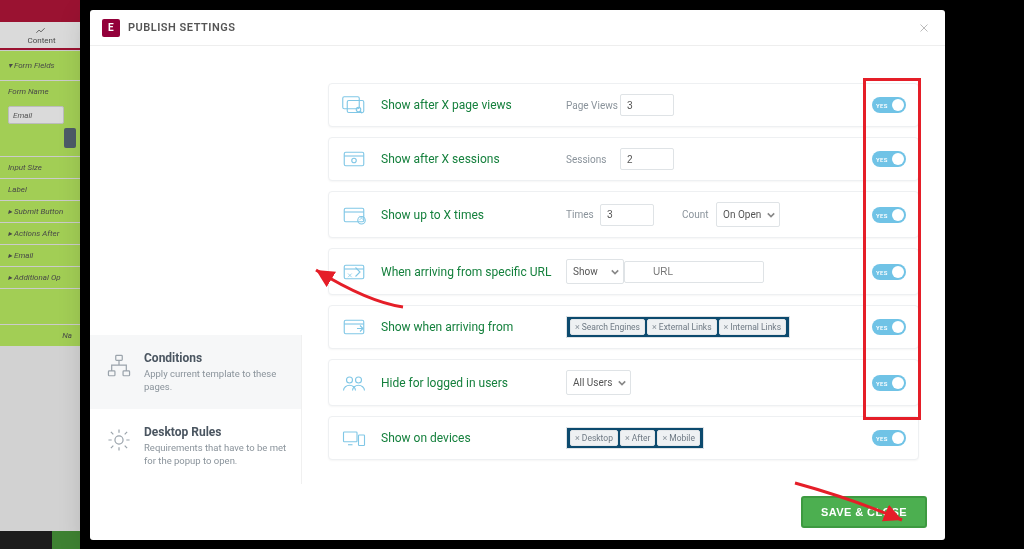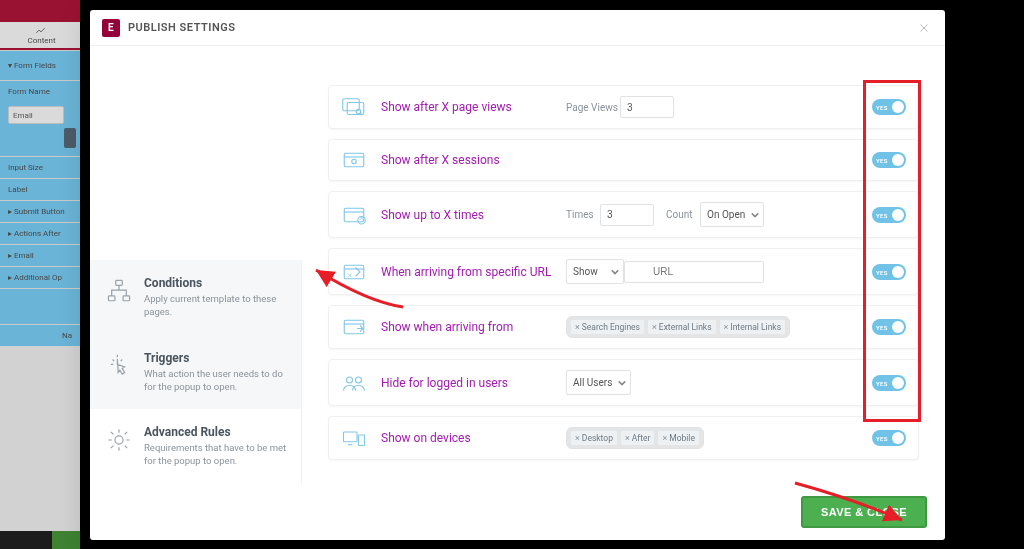--- a/index.html
+++ b/index.html
@@ -9,21 +9,21 @@
   }
   .bg-topbar{
     height:22px; background:#b5173a; width:80px;
   }
   .bg-tab{
     height:28px; width:80px; background:#fff; border-bottom:2px solid #b5173a; display:flex; align-items:center; justify-content:center;flex-direction:column;
   }
   .bg-tab svg{ width:11px; height:11px; stroke:#666; fill:none; stroke-width:2;}
   .bg-tab span{ font-size:8px; color:#555; margin-left:3px;}
   .bg-side{
-    background:#7dd3fc; width:80px; font-size:8px; color:#555;
+    background:#bef264; width:80px; font-size:8px; color:#555;font-style:italic;
   }
   .bg-row{ padding:6px 8px; border-top:1px solid #eee;}
   .bg-row.h{ padding:10px 8px; }
   .bg-input{ margin:4px 8px; height:18px; background:#fff; border:1px solid #ddd; border-radius:2px; font-size:8px; color:#666; padding:2px 4px; display:flex; align-items:center; width:56px;}
   .bg-field{ margin:4px 6px 8px 6px; height:20px; background:#5b6b7b; border-radius:2px; width:12px; margin-left:64px;}
   .bg-bottom{ position:absolute; bottom:0; left:0; width:80px; height:18px; background:#222;}
   .bg-bottom .seg{position:absolute; height:18px; background:#4a9a3b; left:52px; width:28px;}
 
   
   .overlay{ position:absolute; inset:0; background:rgba(0,0,0,0.05);}
@@ -58,36 +58,36 @@
     flex:1; padding:20px 26px 24px 26px; position:relative;
   }
   .rules{ display:flex; flex-direction:column; gap:10px; }
   .rule{
     background:#fff; border:1px solid #eef0f2; border-radius:4px;
     box-shadow:0 1px 2px rgba(0,0,0,.04);
     display:flex; align-items:center; padding:10px 12px; min-height:40px;
   }
   .rule-icon{ width:26px; height:20px; margin-right:14px; display:flex; align-items:center; justify-content:center; position:relative;}
   .rule-icon svg{ width:24px; height:20px; stroke:#80c7e6; fill:none; stroke-width:1.5;}
-  .rule-label{ font-size:12px; color:#a21caf; width:185px;}
+  .rule-label{ font-size:12px; color:#15803d; width:185px;}
   .rule-controls{ display:flex; align-items:center; flex:1;}
   .ctl-label{ font-size:10px; color:#8a939b; min-width:54px;}
   .ctl-input{
     height:22px; width:54px; border:1px solid #dfe3e6; border-radius:2px; font-size:10px;
     padding:0 6px; color:#555; background:#fff;
   }
   .ctl-input.wide{ width:140px;padding-left:28px; }
   .ctl-select{
     height:25px; border:1px solid #dfe3e6; border-radius:2px; font-size:10px;
     padding:0 18px 0 6px; color:#555; background:#fff; position:relative;
     display:inline-flex; align-items:center; cursor:pointer; white-space:nowrap;
   }
   .ctl-select svg{ position:absolute; right:4px; top:50%; transform:translateY(-50%); width:8px; height:8px; stroke:#888; stroke-width:2; fill:none;}
   .tag-box{
-    min-height:22px; border:1px solid #dfe3e6; border-radius:6px; padding:2px 3px; display:flex; flex-wrap:wrap; gap:2px; background:#e5e5e5;
+    min-height:22px; border:1px solid #dfe3e6; border-radius:1px; padding:2px 3px; display:flex; flex-wrap:wrap; gap:2px; background:#0c4a6e;
   }
   .tag{
     background:#eef1f3; border:1px solid #e2e6e9; border-radius:2px; font-size:8.5px; color:#6f7a84;
     padding:1px 4px; display:inline-flex; align-items:center;
   }
   .tag::before{ content:"×"; margin-right:2px; font-size:9px; color:#8a939b;}
   .toggle{
     margin-left:auto; width:34px; height:16px; background:#70c3e6; border-radius:9px; position:relative; cursor:pointer; flex-shrink:0;
   }
   .toggle .knob{ position:absolute; right:2px; top:2px; width:12px; height:12px; background:#fff; border-radius:50%;}
@@ -166,41 +166,29 @@
               <rect x="3" y="22" width="8" height="6" rx="1"></rect>
               <rect x="21" y="22" width="8" height="6" rx="1"></rect>
               <path d="M16 9v6M16 15H7v7M16 15h9v7"></path>
             </svg>
         </div>
         <div class="side-text">
           <div class="title">Conditions</div>
           <div class="desc">Apply current template to these pages.</div>
         </div>
       </div>
-      <div class="side-item">
-        <div class="side-icon">
-          <svg viewBox="0 0 32 32">
-              <path d="M14 7v7l9 3-3 2 3 5-3 2-3-5-2 3z"></path>
-              <path d="M14 2v3M8 8l2 2M20 8l-2 2M6 14h3"></path>
-            </svg>
-        </div>
-        <div class="side-text">
-          <div class="title">Triggers</div>
-          <div class="desc">What action the user needs to do for the popup to open.</div>
-        </div>
-      </div>
       <div class="side-item active">
         <div class="side-icon">
           <svg viewBox="0 0 32 32">
               <circle cx="16" cy="16" r="5"></circle>
               <path d="M16 3v4M16 25v4M3 16h4M25 16h4M6 6l3 3M23 23l3 3M26 6l-3 3M9 23l-3 3"></path>
             </svg>
         </div>
         <div class="side-text">
-          <div class="title">Advanced Rules</div>
+          <div class="title">Desktop Rules</div>
           <div class="desc">Requirements that have to be met for the popup to open.</div>
         </div>
       </div>
     </div>
 
     <div class="main">
       <div class="rules">
 
         <div class="rule">
           <div class="rule-icon">
@@ -224,40 +212,44 @@
 
         <div class="rule">
           <div class="rule-icon">
               <svg viewBox="0 0 32 24">
                 <rect x="3" y="3" width="26" height="18" rx="2"></rect>
                 <path d="M3 8h26"></path>
                 <circle cx="16" cy="14" r="3"></circle>
               </svg>
             </div>
           <div class="rule-label">Show after X sessions</div>
+          <div class="rule-controls">
+            <span class="ctl-label">Sessions</span>
+            <input class="ctl-input" value="2" style="">
+          </div>
           <div class="toggle">
               <span class="yes">YES</span>
               <div class="knob"></div>
             </div>
         </div>
 
         <div class="rule">
           <div class="rule-icon">
               <svg viewBox="0 0 32 24">
                 <rect x="3" y="3" width="26" height="18" rx="2"></rect>
                 <path d="M3 8h26"></path>
                 <circle cx="26" cy="19" r="5"></circle>
                 <path d="M23 19l6-6M29 19l-6-6" stroke-width="1"></path>
               </svg>
             </div>
           <div class="rule-label">Show up to X times</div>
           <div class="rule-controls">
             <span class="ctl-label" style="min-width:34px">Times</span>
             <input class="ctl-input" value="3" style="">
-            <span class="ctl-label" style="min-width:34px;margin-left:12px">Count</span>
+            <span class="ctl-label" style="min-width:34px;margin-left:28px">Count</span>
             <div class="ctl-select">
                 <span>On Open</span>
                 <svg viewBox="0 0 10 10">
                   <path d="M1 3l4 4 4-4"></path>
                 </svg>
               </div>
           </div>
           <div class="toggle">
               <span class="yes">YES</span>
               <div class="knob"></div>

